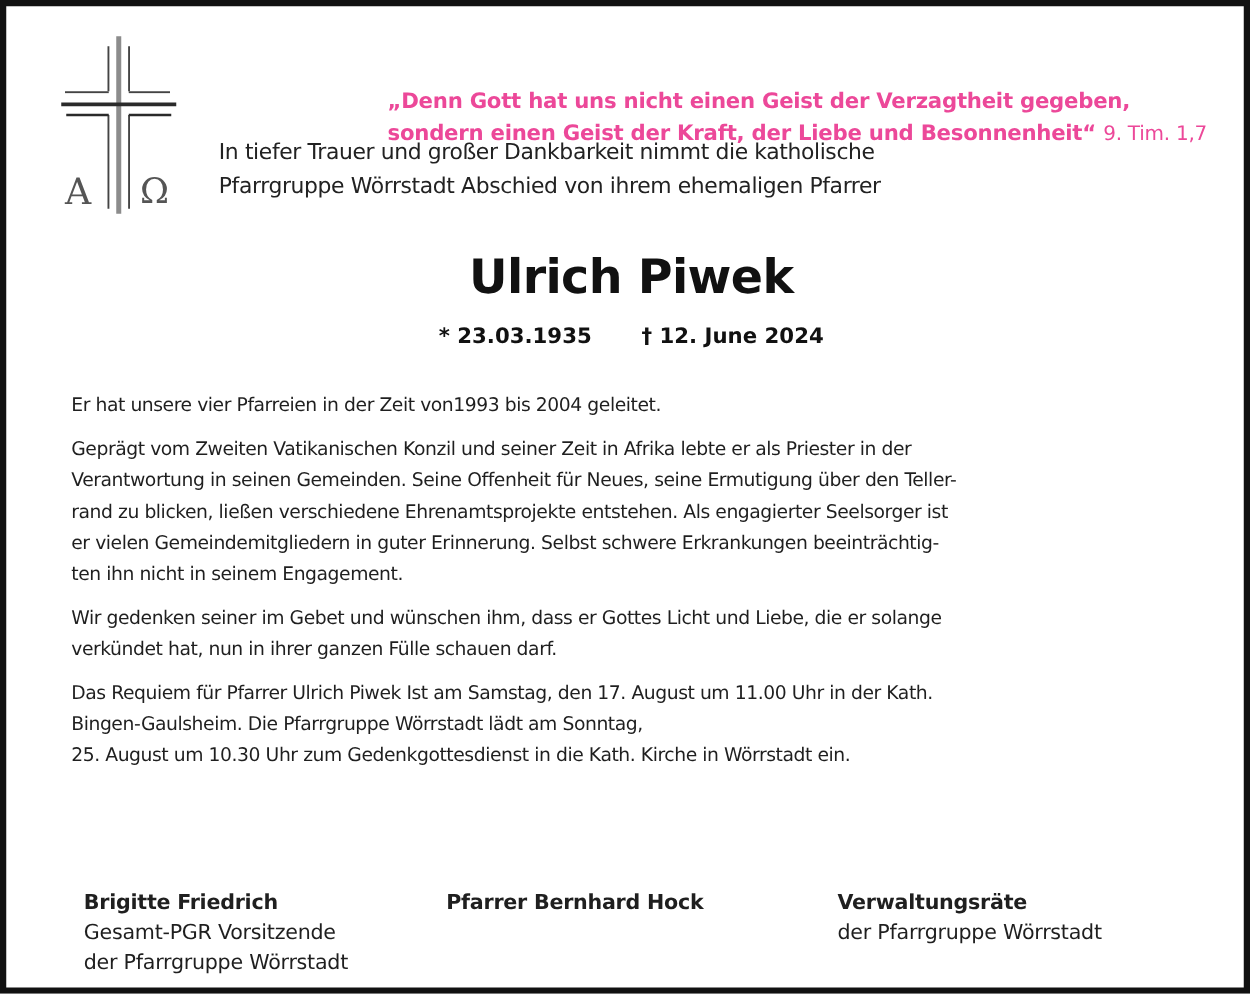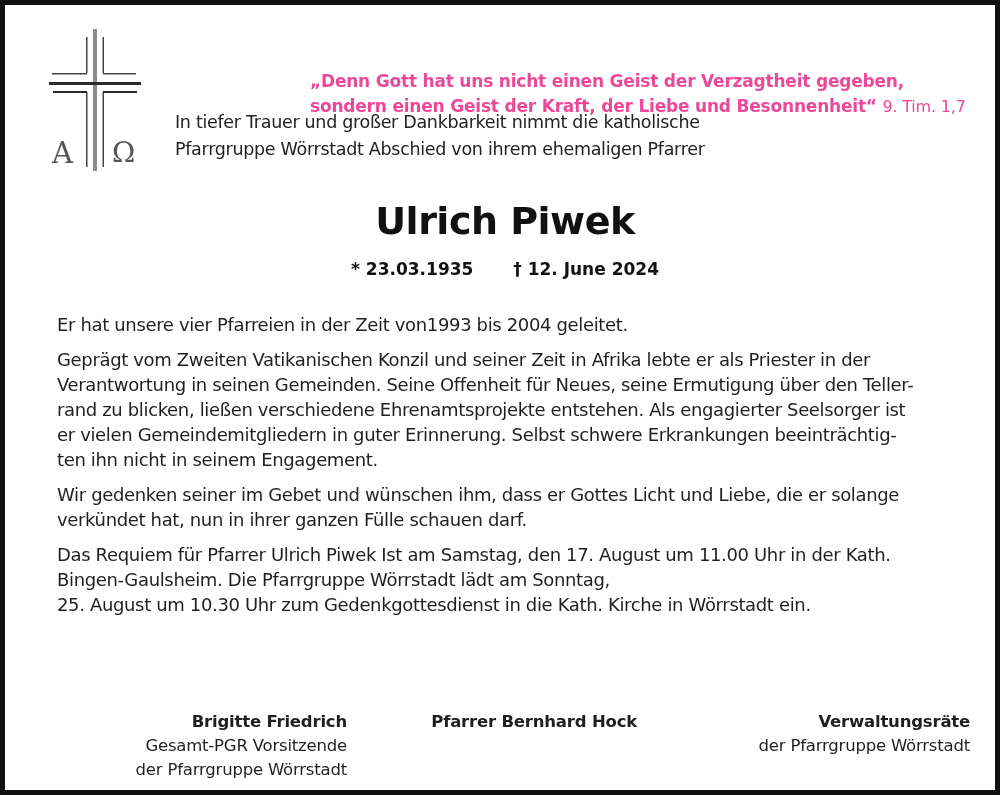--- a/index.html
+++ b/index.html
@@ -89,35 +89,35 @@
       line-height: 24px;
     }
     .dates .gap { display: inline-block; width: 28px; }
 
     
     .body-text {
       position: absolute;
       left: 52px;
       top: 307px;
       width: 905px;
-      font-size: 18px;
+      font-size: 15px;
       line-height: 25px;
       letter-spacing: -0.35px;
       color: #1f1f1f;
     }
     .body-text p {
       margin: 0 0 10px 0;
     }
     .body-text .line { display: block; white-space: nowrap; }
 
     
     .sig {
       position: absolute;
       top: 705px;
-      text-align: right;
+      text-align: left;
       font-size: 16.5px;
       line-height: 24px;
       letter-spacing: -0.2px;
       color: #1f1f1f;
     }
     .sig .sig-name { font-weight: bold; display: block; }
     .sig .sig-line { display: block; }
     .sig-1 { left: 62px; width: 280px; }
     .sig-2 { left: 352px; width: 280px; }
     .sig-3 { left: 665px; width: 300px; }

